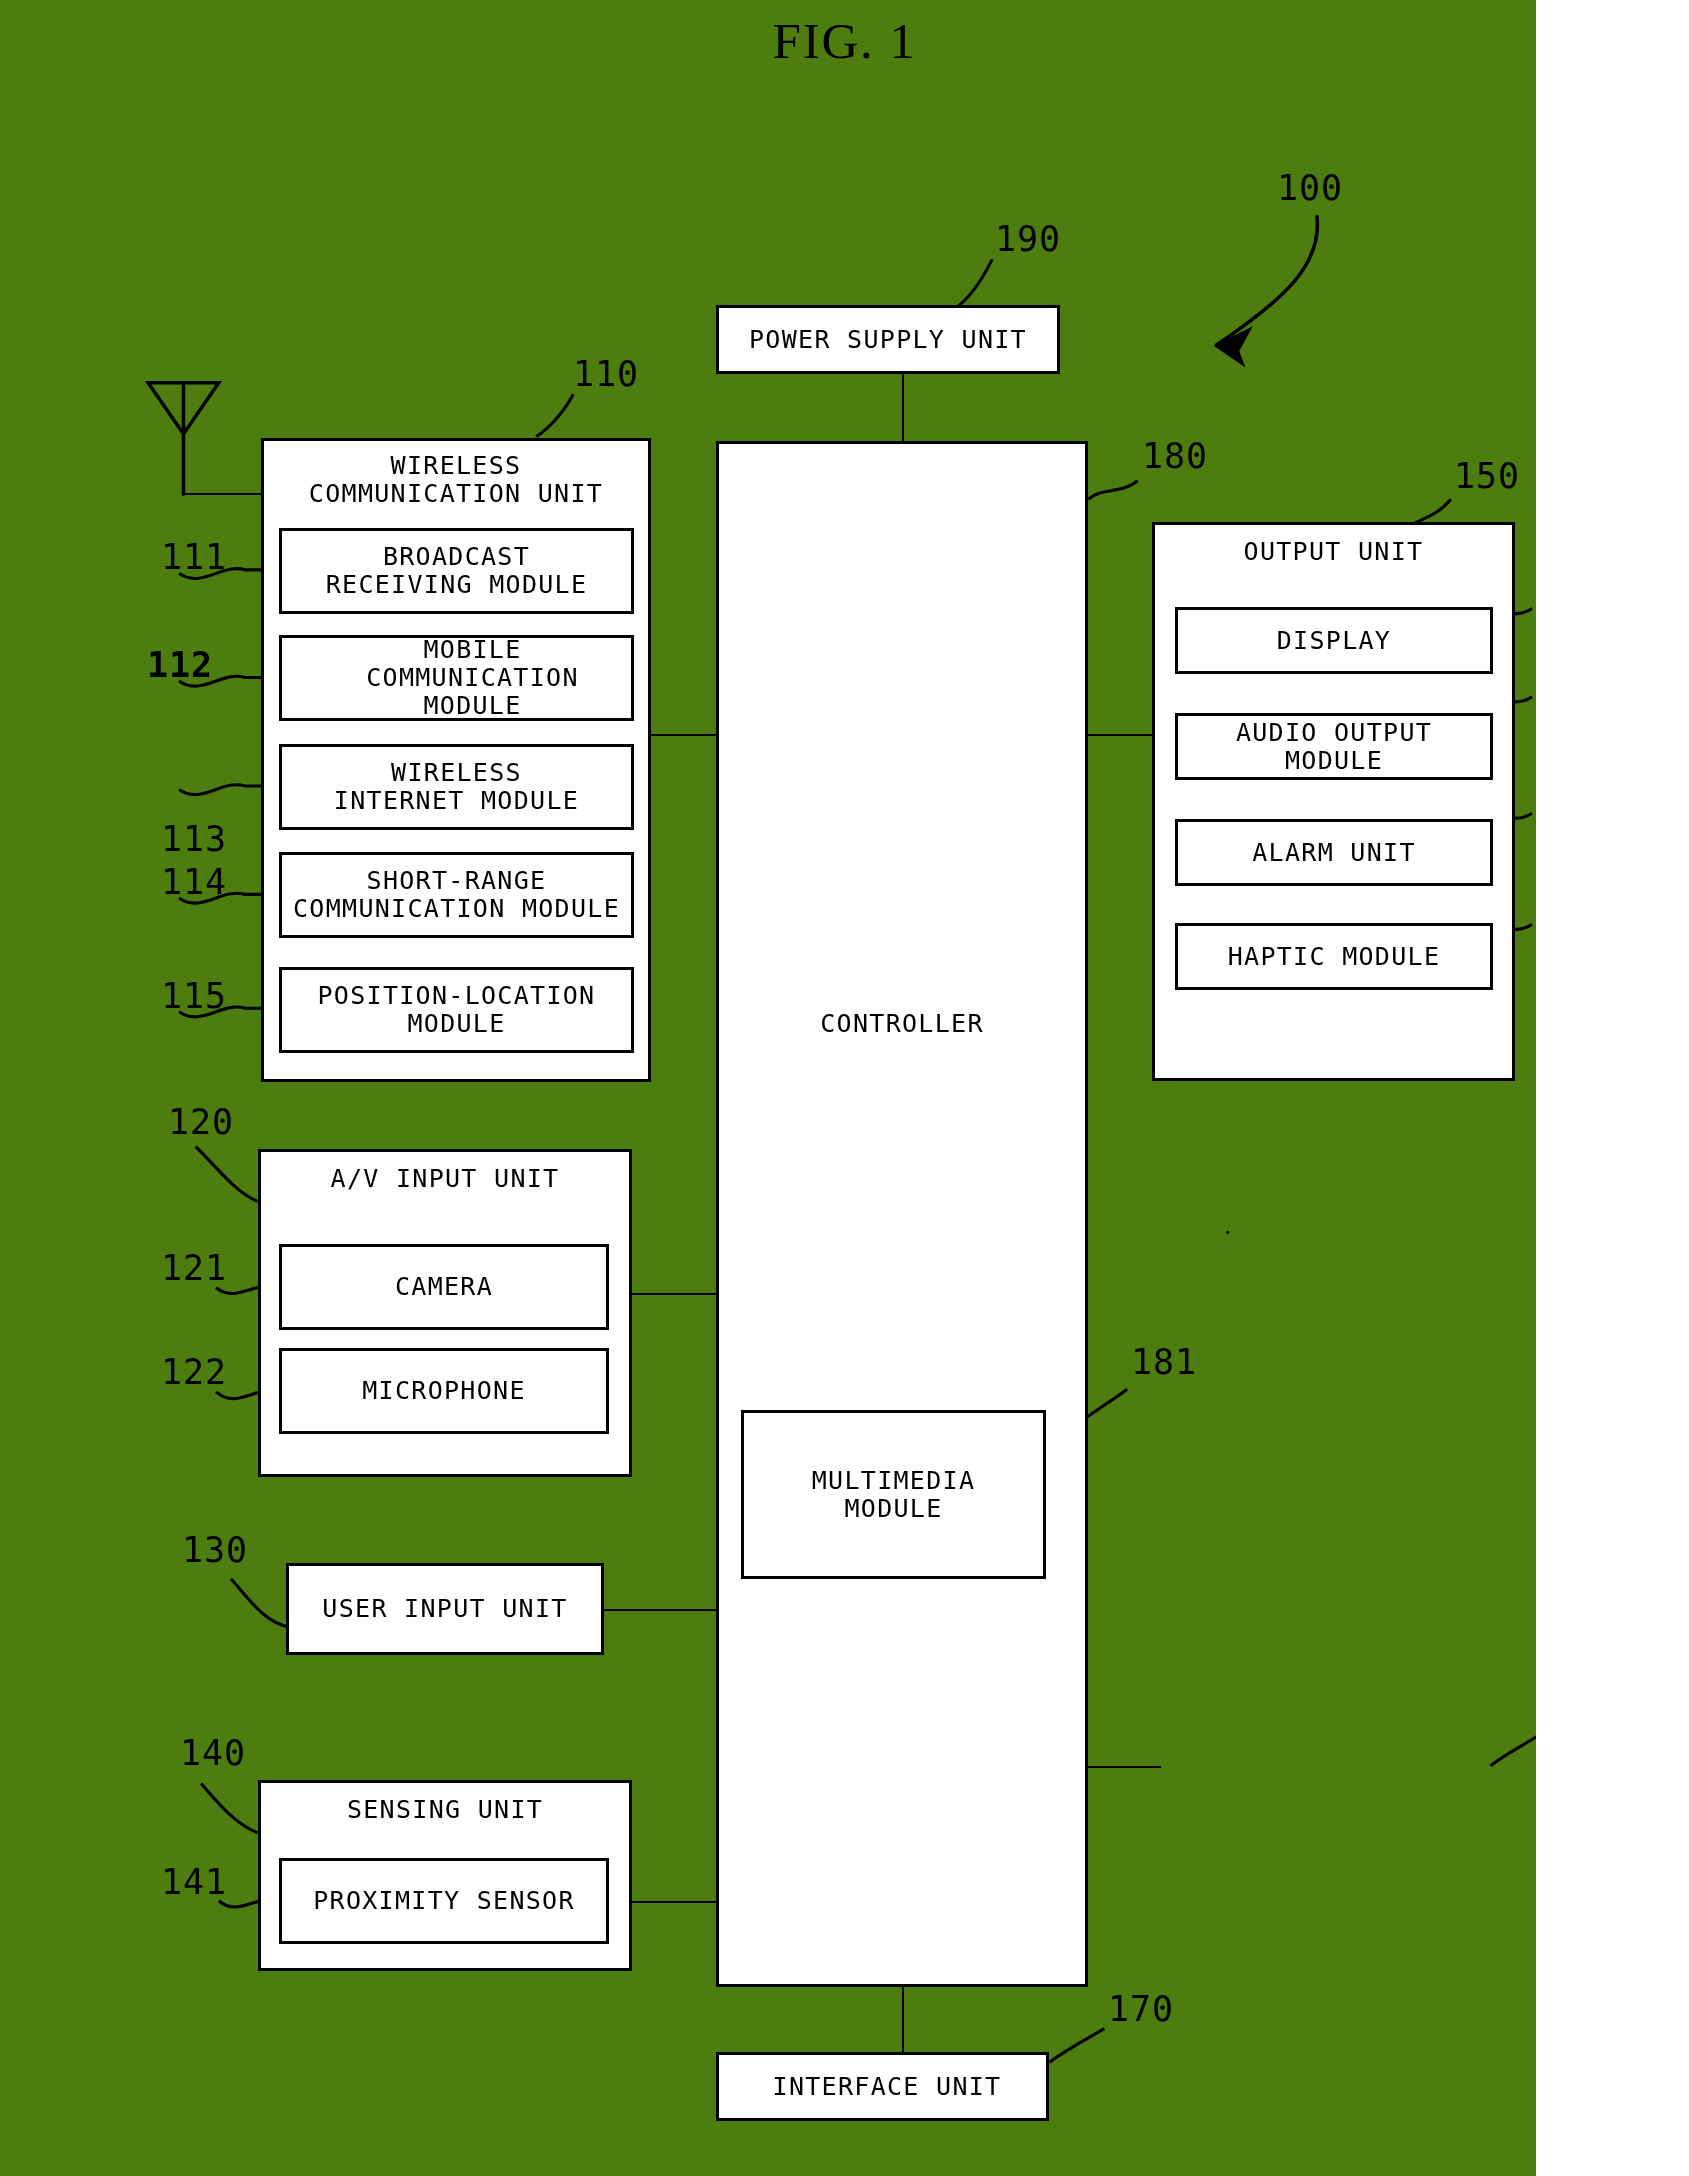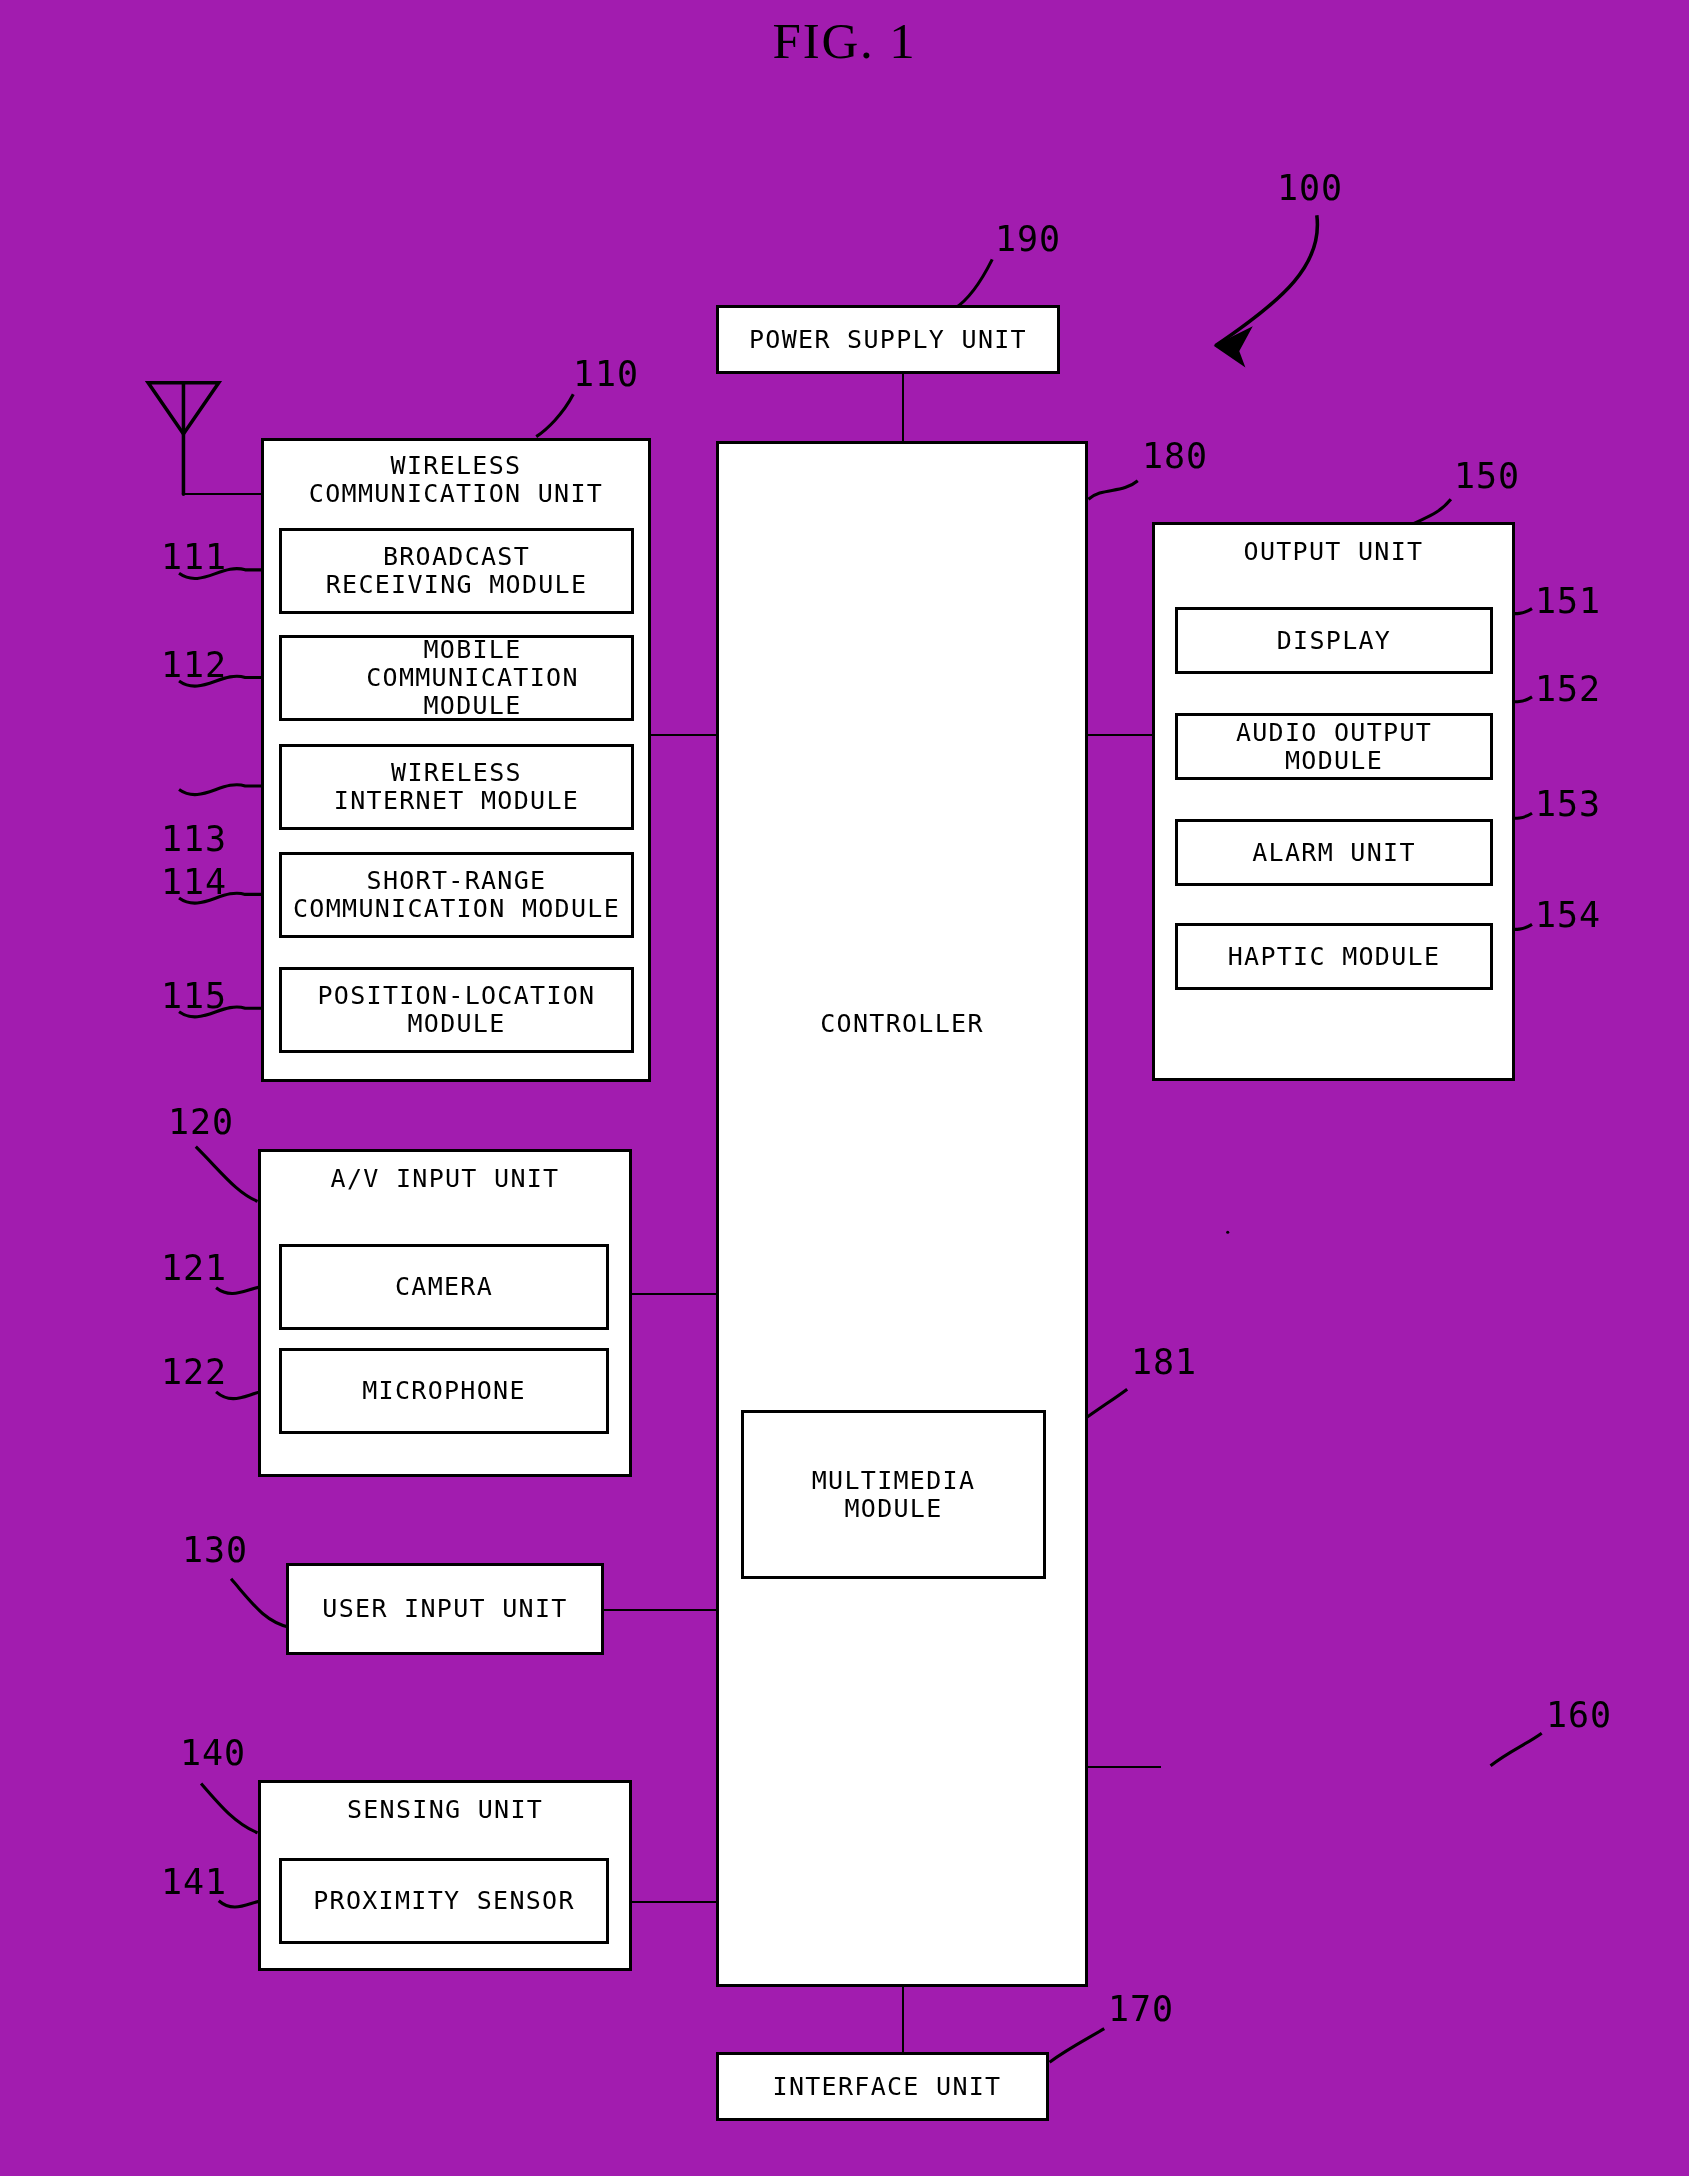--- a/index.html
+++ b/index.html
@@ -3,23 +3,23 @@
 <meta charset="utf-8">
 <title>FIG. 1 — Mobile Terminal Block Diagram</title>
 <style>
   html, body {
     margin: 0;
     padding: 0;
     background: #ffffff;
   }
   #page {
     position: relative;
-    width: 1689px;
+    width: 1536px;
     height: 2176px;
-    background: #a21caf;
+    background: #4d7c0f;
     overflow: hidden;
     font-family: "DejaVu Sans Mono", "Liberation Mono", monospace;
     color: #000000;
   }
 
   
   #fig-title {
     position: absolute;
     left: 0;
     top: 12.4px;
@@ -243,21 +243,21 @@
   <div class="box inner" style="left:279px; top:528px; width:355px; height:86px;">
     <span class="boxlabel">BROADCAST
 RECEIVING MODULE</span>
   </div>
   <div class="ref" style="left:161px; top:540px;">111</div>
 
   <div class="box inner" style="left:279px; top:635px; width:355px; height:86px;padding-left:32px;">
     <span class="boxlabel">MOBILE
 COMMUNICATION MODULE</span>
   </div>
-  <div class="ref" style="left:161px; top:648px;">112</div>
+  <div class="ref" style="left:147px; top:648px;font-weight:bold;">112</div>
 
   <div class="box inner" style="left:279px; top:744px; width:355px; height:86px;">
     <span class="boxlabel">WIRELESS
 INTERNET MODULE</span>
   </div>
   <div class="ref" style="left:161px; top:786px;margin-top:36px;">113</div>
 
   <div class="box inner" style="left:279px; top:852px; width:355px; height:86px;">
     <span class="boxlabel">SHORT-RANGE
 COMMUNICATION MODULE</span>

